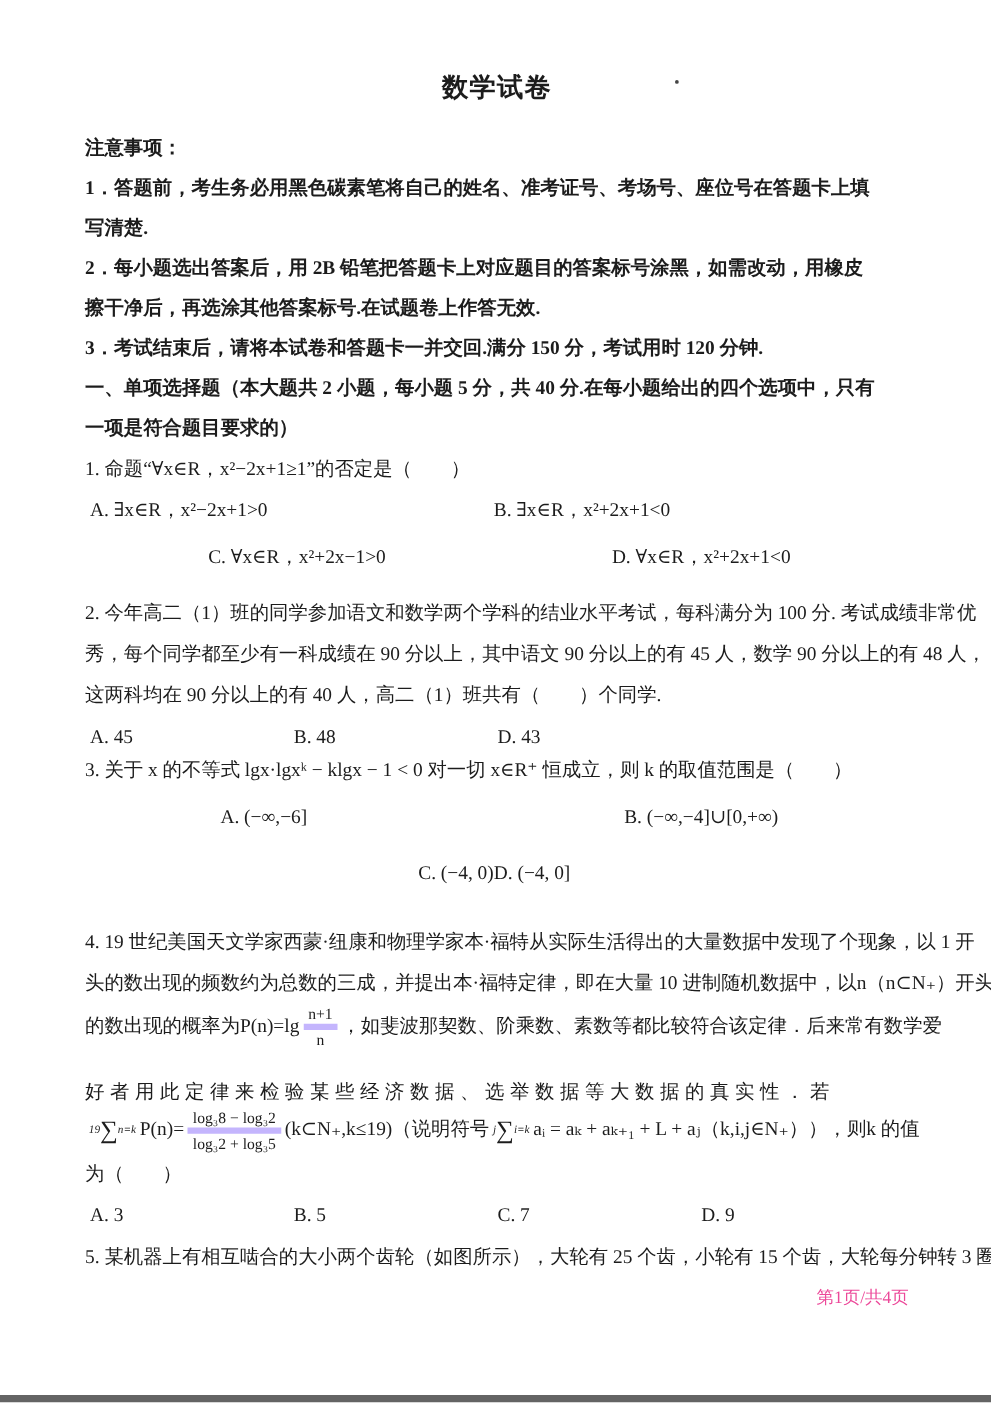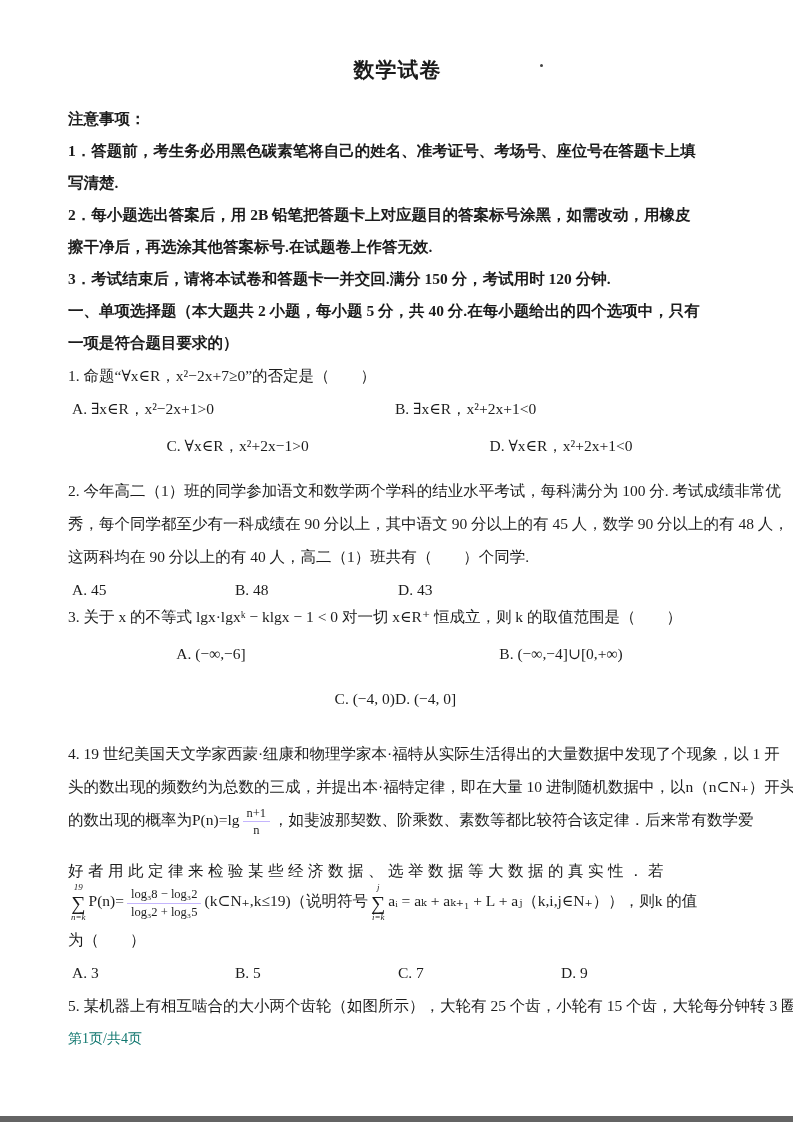--- a/index.html
+++ b/index.html
@@ -23,30 +23,30 @@
   .mt12{margin-top:12px;text-align:right;}
   .q2blk{margin-top:12px;}
   .q3stem{margin-top:-6px;}
   .q4blk{margin-top:22px;}
   .lsp{letter-spacing:4.5px;margin-top:16px;}
   .formula-line{margin-top:-4px;}
   .frac{
     display:inline-flex;flex-direction:column;text-align:center;
     vertical-align:middle;font-size:12.5px;line-height:1.3;margin:0 3px;
   }
-  .frac .num{border-bottom:1px solid #c4b5fd;padding:0 4px;}
+  .frac .num{border-bottom:5px solid #c4b5fd;padding:0 4px;}
   .frac .den{padding:0 4px;}
   .bigsum{
-    display:inline-flex;flex-direction:column;align-items:center;
+    display:inline-flex;align-items:center;
     vertical-align:middle;line-height:1;margin:0 3px;
   }
   .bigsum .lim{font-size:9px;font-style:italic;line-height:1.1;}
   .bigsum .sigma{font-size:20px;line-height:1;}
   .footer{
-    text-align:left;font-size:14px;line-height:33px;color:#0f766e;
+    text-align:right;font-size:14px;line-height:33px;color:#ec4899;
   }
   .scan-dot{
     position:absolute;left:540px;top:64px;width:3px;height:3px;
     background:#444;border-radius:50%;
   }
   .bottom-bar{
     position:absolute;left:0;right:0;bottom:0;height:6px;background:#646464;
   }
 </style>
 </head>
@@ -60,21 +60,21 @@
   <div class="ln bl">1．答题前，考生务必用黑色碳素笔将自己的姓名、准考证号、考场号、座位号在答题卡上填</div>
   <div class="ln bl">写清楚.</div>
   <div class="ln bl">2．每小题选出答案后，用 2B 铅笔把答题卡上对应题目的答案标号涂黑，如需改动，用橡皮</div>
   <div class="ln bl">擦干净后，再选涂其他答案标号.在试题卷上作答无效.</div>
   <div class="ln bl">3．考试结束后，请将本试卷和答题卡一并交回.满分 150 分，考试用时 120 分钟.</div>
 
   <div class="ln bl">一、单项选择题（本大题共 2 小题，每小题 5 分，共 40 分.在每小题给出的四个选项中，只有</div>
   <div class="ln bl">一项是符合题目要求的）</div>
 
   <div>
-    <div class="ql">1. 命题“∀x∈R，x²−2x+7≥0”的否定是（　　）</div>
+    <div class="ql">1. 命题“∀x∈R，x²−2x+1≥1”的否定是（　　）</div>
     <div class="opt-row">
       <span class="w2">A. ∃x∈R，x²−2x+1&gt;0</span>
       <span>B. ∃x∈R，x²+2x+1&lt;0</span>
     </div>
     <div class="opt-row mt4">
       <span class="w2">C. ∀x∈R，x²+2x−1&gt;0</span>
       <span>D. ∀x∈R，x²+2x+1&lt;0</span>
     </div>
   </div>
 

